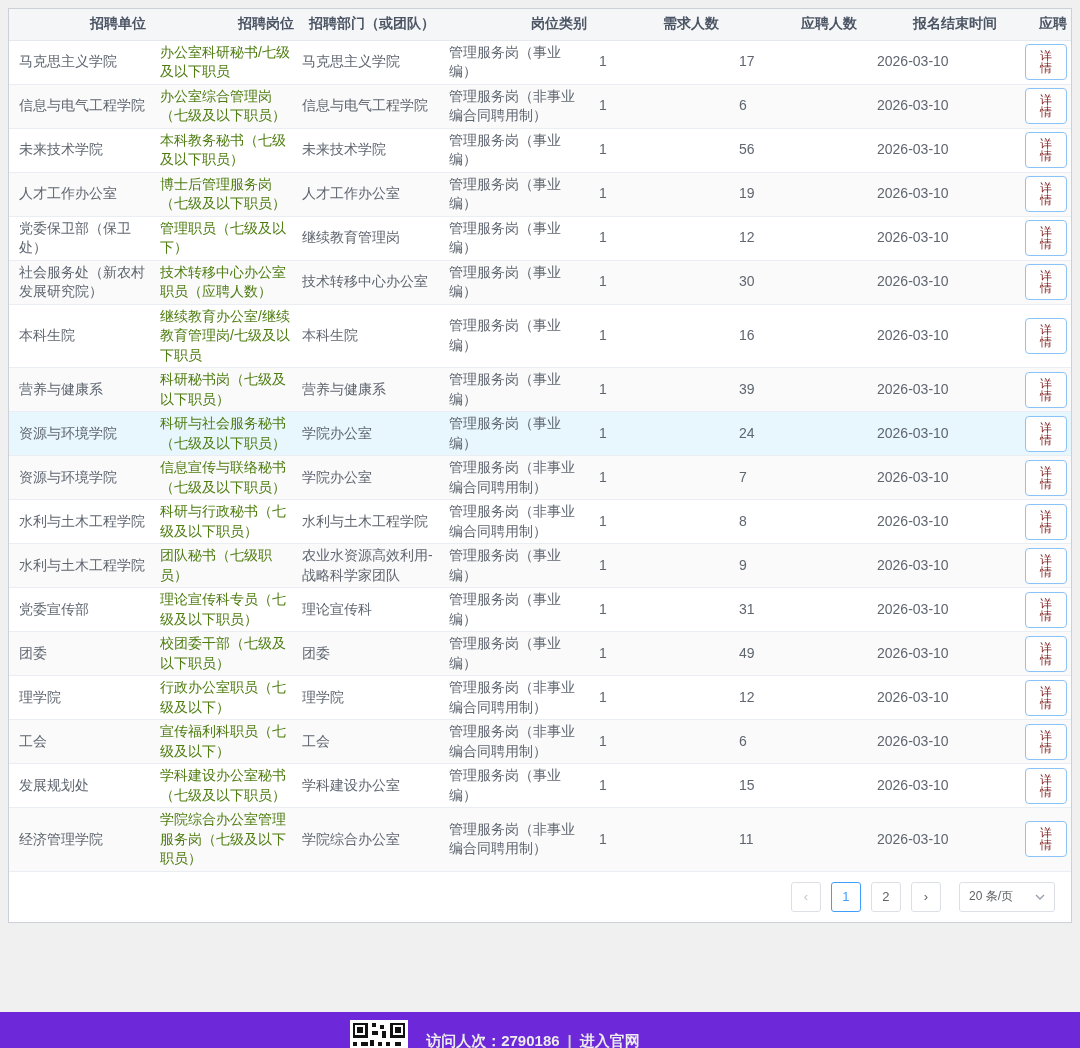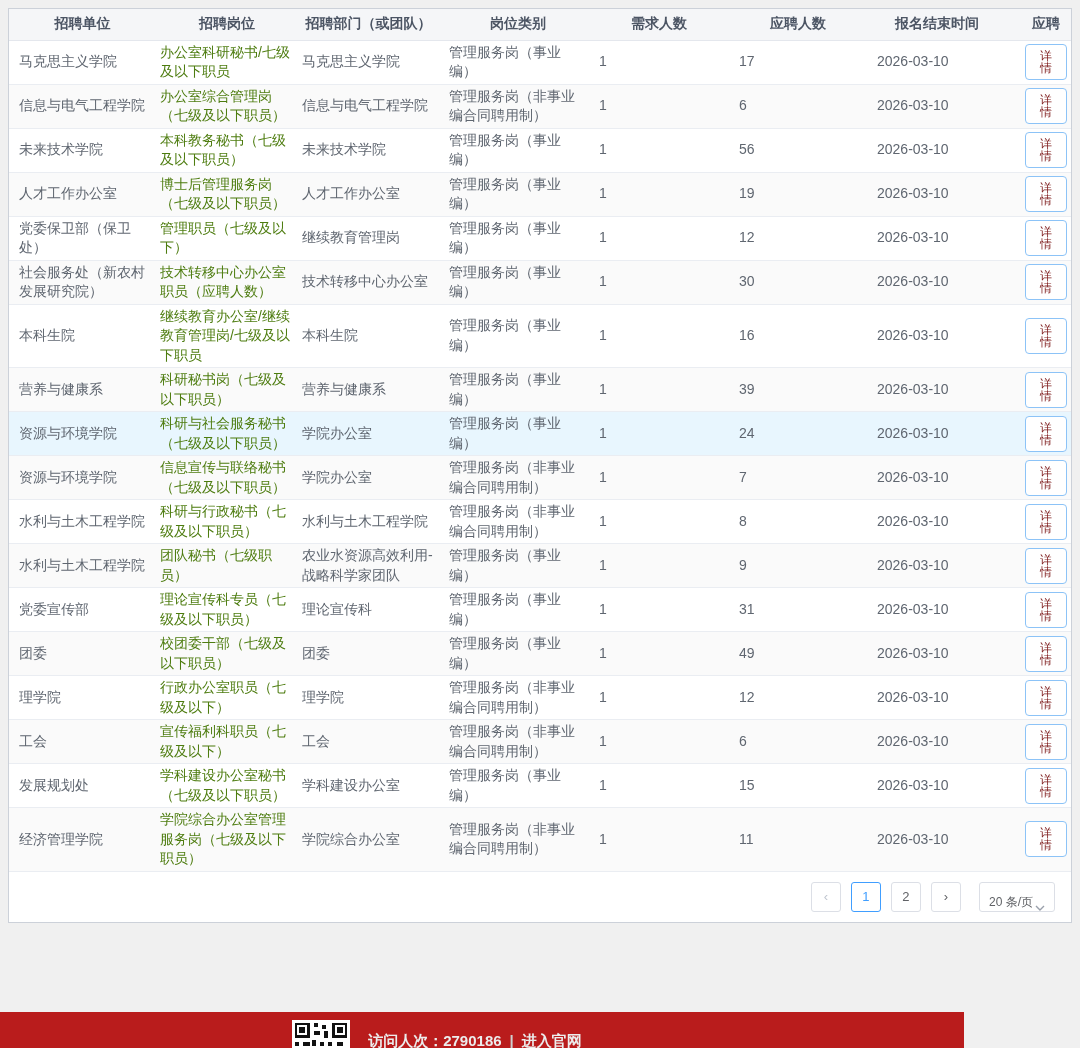--- a/index.html
+++ b/index.html
@@ -8,21 +8,21 @@
     background:#f0f0f0;
     font-family:"Liberation Sans","DejaVu Sans",sans-serif;
     overflow:hidden; position:relative;
   }
   .card {
     position:absolute; left:8px; top:8px; width:1064px;
     background:#fff; border:1px solid #ccd1d9;
   }
   table.rtable { width:100%; border-collapse:collapse; table-layout:fixed; }
   .rtable th {
-    background:#f5f6f8; text-align:center; font-size:14px; font-weight:700;
+    background:#f5f6f8; text-align:right; font-size:14px; font-weight:700;
     color:#4c5564; height:31px; padding:0 10px; border-bottom:1px solid #e4e7ed;
     white-space:nowrap; overflow:visible;
   }
   .rtable td {
     font-size:14px; color:#5f6670; line-height:19.5px; padding:2px 10px;
     border-bottom:1px solid #eaedf2; vertical-align:middle;
     overflow-wrap:break-word;
   }
   .rtable th:nth-child(2), .rtable td:nth-child(2){ padding-left:4px; padding-right:0; }
   .rtable th:nth-child(3), .rtable td:nth-child(3){ padding-left:8px; padding-right:4px; }
@@ -43,26 +43,26 @@
   .pages { display:flex; gap:10px; }
   .pg-btn {
     min-width:30px; height:30px; border:1px solid #dcdfe6; border-radius:3px;
     background:#fff; display:flex; align-items:center; justify-content:center;
     font-size:13px; color:#606266; cursor:pointer; font-family:inherit; padding:0 9px;
   }
   .pg-btn.active { border-color:#409eff; color:#409eff; }
   .pg-btn.prev { color:#bfc5cf; }
   .size-select {
     height:30px; border:1px solid #dcdfe6; border-radius:3px; background:#fff;
-    display:flex; align-items:flex-end; gap:2px; padding:0 9px; font-size:12px;
+    display:flex; align-items:center; gap:22px; padding:0 9px; font-size:12px;
     color:#606266; margin-left:8px; cursor:pointer;
   }
   .footer {
-    position:absolute; left:0; top:1012px; width:964px; height:36px;
-    background:#b91c1c; overflow:hidden; display:flex; justify-content:center;
+    position:absolute; left:0; top:1012px; width:1080px; height:36px;
+    background:#6d28d9; overflow:hidden; display:flex; justify-content:center;
   }
   .footer-inner { display:flex; margin-right:90px; }
   .qr-box { width:58px; height:58px; background:#fff; margin-top:8px; padding:3px; flex:0 0 auto; }
   .footer-text {
     margin-top:20px; margin-left:18px; font-size:15px; font-weight:700;
     color:#ececec; white-space:nowrap;
   }
   .footer-text .sep { margin:0 8px; color:#cfcfcf; }
   .footer-text a { color:#ececec; text-decoration:none; cursor:pointer; }
   .chev { display:inline-block; }

